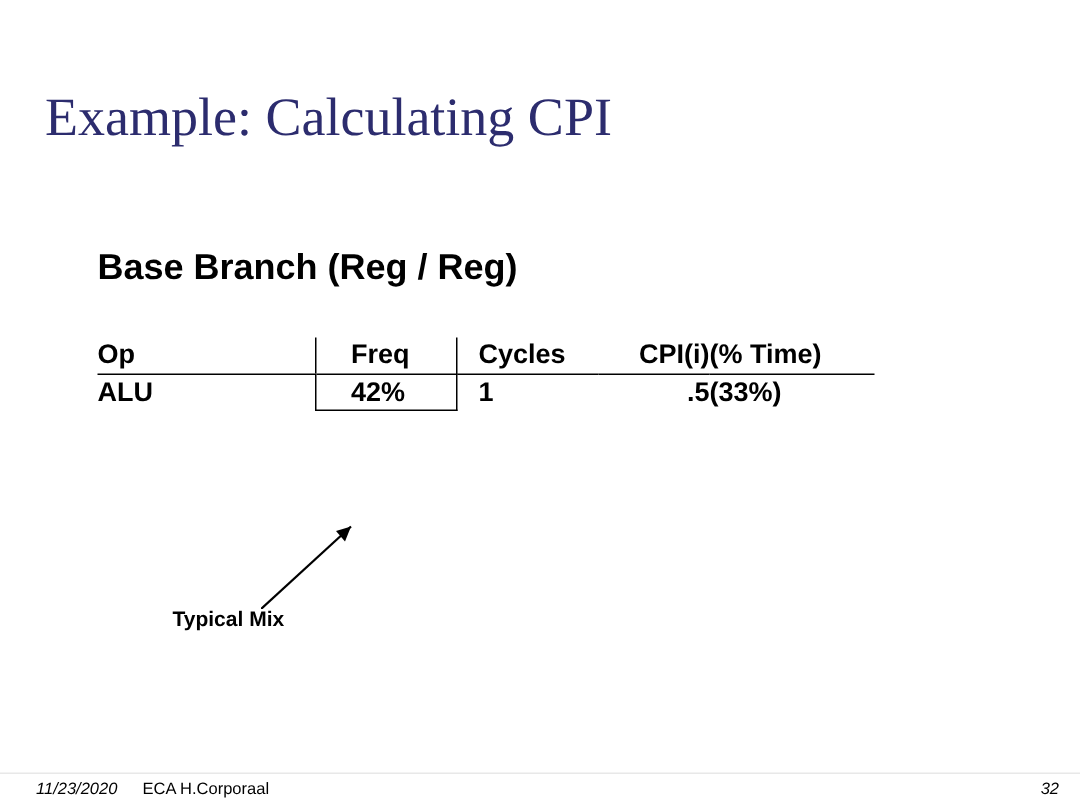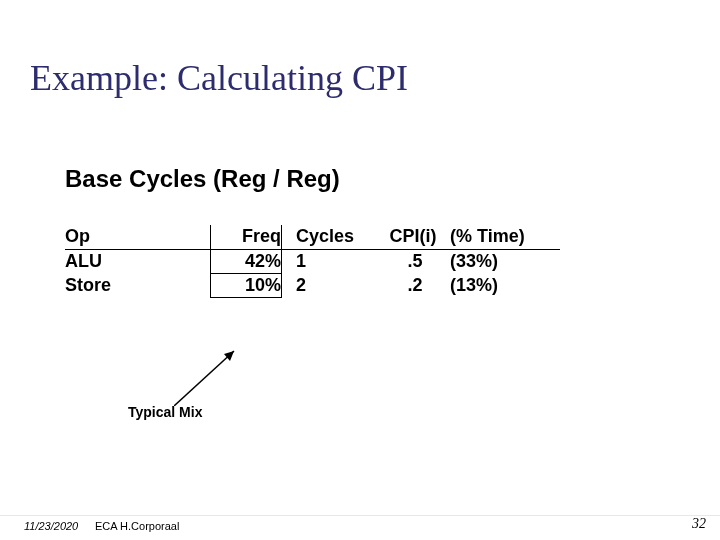--- a/index.html
+++ b/index.html
@@ -44,43 +44,42 @@
     border-collapse: collapse;
   }
   td {
     padding: 1px 0;
     vertical-align: top;
     margin-left: 29px;
   }
   .col-op     { width: 145px; }
   .col-freq   { width: 70px; border-bottom: 1.5px solid #000; }
   .col-cycles { width: 80px; }
-  .col-cpii   { width: 70px; text-align: center; }
+  .col-cpii   { width: 70px; text-align: right; }
   .col-time   { width: 110px; }
   .hdr-row td { padding-bottom: 2px; }
   .hdr-op     { border-bottom: 1.5px solid #000; }
   .hdr-cycles { border-bottom: 1.5px solid #000; }
   .hdr-cpii   { border-bottom: 1.5px solid #000; }
   .hdr-time   { border-bottom: 1.5px solid #000; }
-  .freq-cell { border-left: 1.5px solid #000; border-right: 1.5px solid #000; padding-left: 0; text-align: right; }
+  .freq-cell { border-left: 1.5px solid #000; border-right: 1.5px solid #000; padding-left: 23px; }
   .cpii-cell { padding-left: 4px; }
   .cycles-cell { padding-left: 14px; }
   .total-line {
     border-top: 1.5px solid #000;
     display: inline-block;
     min-width: 32px;
   }
   .typical-mix {
     position: absolute;
     left: 115px;
     top: 404px;
     font-family: Arial, Helvetica, sans-serif;
     font-size: 14px;
     font-weight: bold;
-    margin-left: 13px;
   }
   .arrow-svg {
     position: absolute;
     left: 174px;
     top: 346px;
     width: 70px;
     height: 60px;
   }
   .footer-date {
     position: absolute;
@@ -96,66 +95,59 @@
     left: 95px;
     bottom: 8px;
     font-family: Arial, Helvetica, sans-serif;
     font-size: 11px;
     color: #000;
   }
   .footer-pagenum {
     position: absolute;
     right: 14px;
     bottom: 8px;
-    font-family: Liberation Serif, serif;
-    font-size: 14px;
+    font-family: Liberation Sans, sans-serif;
+    font-size: 11px;
     font-style: italic;
     color: #000;
     margin-top: 16px;
   }
   .footer-rule {
     position: absolute;
     left: 0;
     right: 0;
     bottom: 24px;
     height: 0;
     border-top: 1px solid #e8e8e8;
   }
 </style>
 </head>
 <body>
 
 <div class="title">Example: Calculating CPI</div>
 
-<div class="subtitle">Base Cycles (Reg / Reg)</div>
+<div class="subtitle">Base Branch (Reg / Reg)</div>
 
 <div class="table-wrap">
   <table>
     <tbody>
         <tr class="hdr-row">
       <td class="col-op hdr-op">Op</td>
       <td class="col-freq freq-cell">Freq</td>
       <td class="col-cycles cycles-cell hdr-cycles">Cycles</td>
       <td class="col-cpii hdr-cpii">CPI(i)</td>
       <td class="col-time hdr-time">(% Time)</td>
     </tr>
     <tr>
       <td class="col-op">ALU</td>
       <td class="col-freq freq-cell">42%</td>
       <td class="col-cycles cycles-cell">1</td>
       <td class="col-cpii cpii-cell">.5</td>
       <td class="col-time">(33%)</td>
     </tr>
-    <tr>
-      <td class="col-op">Store</td>
-      <td class="col-freq freq-cell">10%</td>
-      <td class="col-cycles cycles-cell">2</td>
-      <td class="col-cpii cpii-cell">.2</td>
-      <td class="col-time">(13%)</td>
-    </tr>
   </tbody>
     </table>
 </div>
 
 <svg class="arrow-svg" viewBox="0 0 70 60">
   <line x1="0" y1="60" x2="60" y2="5" stroke="#000" stroke-width="1.5"></line>
   <polygon points="60,5 50,8 56,15" fill="#000"></polygon>
 </svg>
 
 <div class="typical-mix">Typical Mix</div>

